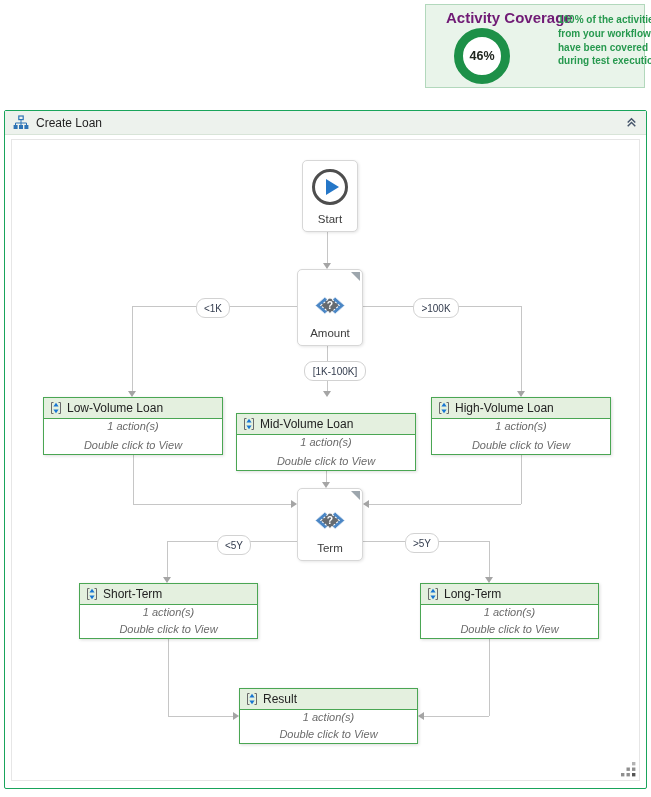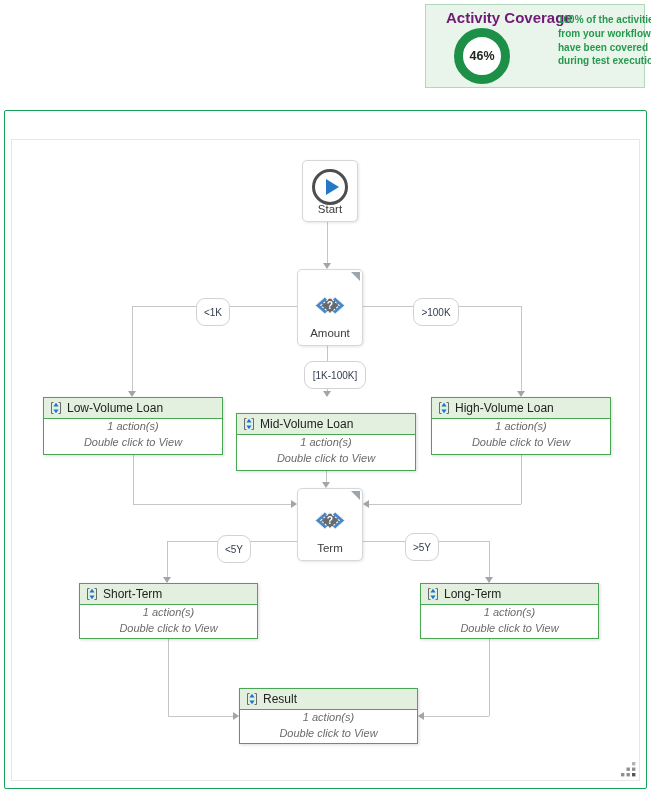--- a/index.html
+++ b/index.html
@@ -66,51 +66,69 @@
   .subflow {
     position:absolute; background:#ffffff; border:1px solid #4aa653;
     box-shadow:1px 1px 3px rgba(0,0,0,0.14); cursor:pointer;
   }
   .sf-head {
     height:21px; background:#e4f0df; border-bottom:1px solid #4aa653;
     display:flex; align-items:center; padding:0 6px; gap:5px;
   }
   .sf-title { font-size:12px; color:#222; white-space:nowrap; }
   .sf-body {
-    display:flex; flex-direction:column; align-items:center; justify-content:flex-start;
+    display:flex; flex-direction:column; align-items:center; justify-content:space-between;
     height:calc(100% - 21px);
   }
   .sf-line { font-size:11px; font-style:italic; color:#6b6b6b; line-height:1.45; }
   
   .hl { position:absolute; height:1px; background:#c6c6c6; }
   .vl { position:absolute; width:1px; background:#c6c6c6; }
   .arr-d { position:absolute; width:0; height:0;
     border-left:4px solid transparent; border-right:4px solid transparent; border-top:6px solid #a5a5a5; }
   .arr-r { position:absolute; width:0; height:0;
     border-top:4px solid transparent; border-bottom:4px solid transparent; border-left:6px solid #a5a5a5; }
   .arr-l { position:absolute; width:0; height:0;
     border-top:4px solid transparent; border-bottom:4px solid transparent; border-right:6px solid #a5a5a5; }
   .pill {
-    position:absolute; height:28px; background:#fff; border:1px solid #d2d2d2; border-radius:9px;
+    position:absolute; height:20px; background:#fff; border:1px solid #d2d2d2; border-radius:9px;
     font-size:10px; color:#333c4e; display:flex; align-items:center; justify-content:center;
   }
   .grip { position:absolute; right:9px; bottom:6px; }
 </style>
 </head>
 <body>
 
 <div class="cov-panel">
   <div class="cov-title">Activity Coverage</div>
   <div class="cov-donut">
     <span class="cov-pct">46%</span>
   </div>
   <div class="cov-desc">100% of the activities from your workflow have been covered during test execution</div>
 </div>
 
 <div class="wf-panel">
+  <div class="wf-header">
+    <span style="display:flex;">
+      <svg width="16" height="16" viewBox="0 0 16 16">
+        <rect x="5.8" y="1" width="4.4" height="3.6" fill="none" stroke="#2e74b5" stroke-width="1.2"></rect>
+        <path d="M8 4.6 V8 M2.5 8 H13.5 M2.5 8 V10 M8 8 V10 M13.5 8 V10" stroke="#2e74b5" stroke-width="1" fill="none"></path>
+        <rect x="0.6" y="10" width="4" height="4" fill="#2e74b5"></rect>
+        <rect x="6" y="10" width="4" height="4" fill="#2e74b5"></rect>
+        <rect x="11.4" y="10" width="4" height="4" fill="#2e74b5"></rect>
+      </svg>
+    </span>
+    <span class="wf-title">Create Loan</span>
+    <span class="wf-collapse">
+      <svg width="13" height="13" viewBox="0 0 12 12">
+        <polyline points="2.5,6 6,2.5 9.5,6" fill="none" stroke="#44546a" stroke-width="1.3"></polyline>
+        <polyline points="2.5,9.5 6,6 9.5,9.5" fill="none" stroke="#44546a" stroke-width="1.3"></polyline>
+      </svg>
+    </span>
+  </div>
   <div class="wf-canvas"></div>
 
   <div class="vl" style="left:322px;top:111px;height:42px;"></div>
   <div class="arr-d" style="left:318px;top:152px;"></div>
 
   <div class="hl" style="left:127px;top:195px;width:165px;"></div>
   <div class="vl" style="left:127px;top:195px;height:85px;"></div>
   <div class="arr-d" style="left:123px;top:280px;"></div>
 
   <div class="hl" style="left:358px;top:195px;width:158px;"></div>
@@ -146,21 +164,21 @@
   <div class="vl" style="left:484px;top:528px;height:77px;"></div>
   <div class="hl" style="left:419px;top:605px;width:65px;"></div>
   <div class="arr-l" style="left:413px;top:601px;"></div>
 
   <div class="pill" style="left:191px;top:187px;width:34px;">&lt;1K</div>
   <div class="pill" style="left:408px;top:187px;width:46px;">&gt;100K</div>
   <div class="pill" style="left:299px;top:250px;width:62px;">[1K-100K]</div>
   <div class="pill" style="left:212px;top:424px;width:34px;">&lt;5Y</div>
   <div class="pill" style="left:400px;top:422px;width:34px;">&gt;5Y</div>
 
-  <div class="node" style="left:297px;top:49px;width:56px;height:62px;">
+  <div class="node" style="left:297px;top:49px;width:56px;height:72px;">
     <div class="start-circle">
         <div class="play-tri"></div>
       </div>
     <div class="node-label">Start</div>
   </div>
 
   <div class="node" style="left:292px;top:158px;width:66px;height:77px;">
     <div class="fold"></div>
     <span class="decision-icon">
       <svg width="40" height="27" viewBox="0 0 38 26">

